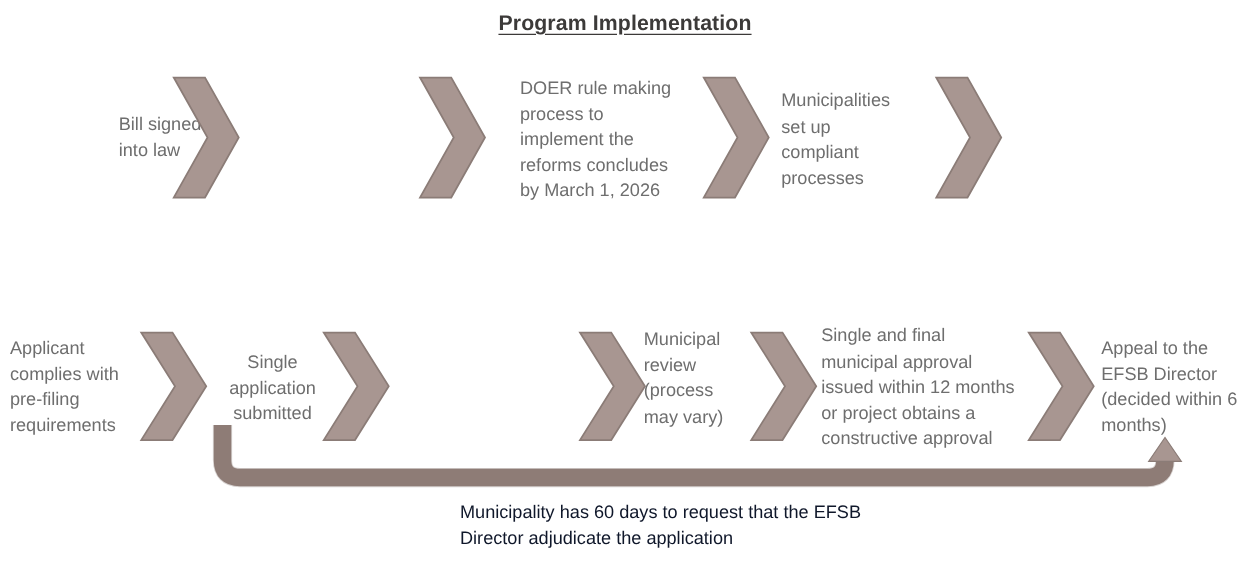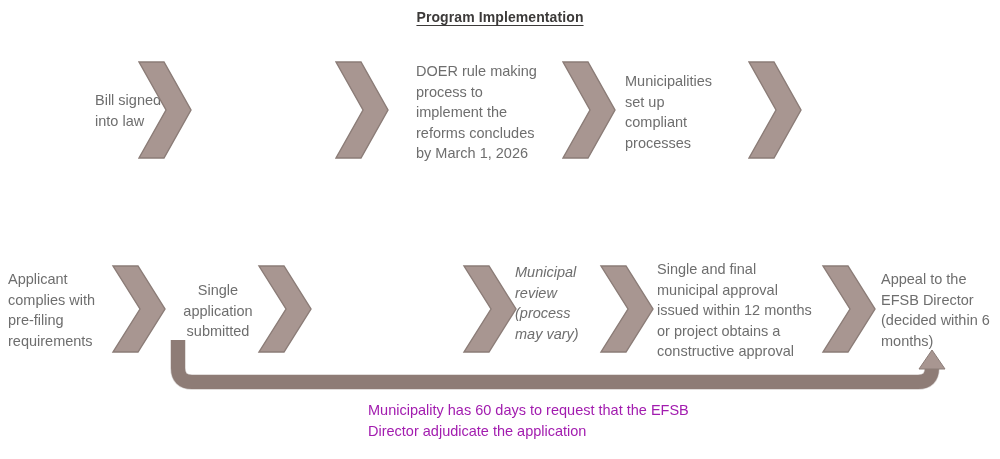--- a/index.html
+++ b/index.html
@@ -17,21 +17,21 @@
   }
   .canvas {
     position: absolute;
     left: 0; top: 0;
     width: 1000px;
     height: 459px;
   }
   .section-title {
     position: absolute;
     font-weight: bold;
-    font-size: 14px;
+    font-size: 17px;
     color: #3c3a39;
     text-decoration: underline;
     text-underline-offset: 3px;
     white-space: nowrap;
     letter-spacing: 0.1px;
   }
   #title-program {
     left: 0; right: 0;
     top: 9px;
     text-align: center;
@@ -48,21 +48,21 @@
     color: #6e6e6e;
     white-space: pre-line;
   }
   .chevron {
     position: absolute;
   }
   .loop-label {
     position: absolute;
     font-size: 14.5px;
     line-height: 20.5px;
-    color: #a21caf;
+    color: #0f172a;
     white-space: pre-line;
     left: 368px;
     top: 400px;
   }
   svg { display: block; overflow: visible; }
 </style>
 </head>
 <body>
 
 <div class="canvas">
@@ -117,21 +117,21 @@
 
   <svg class="chevron" style="left:258px; top:265px;" width="54" height="88" viewBox="0 0 54 88">
     <polygon points="1,1 26,1 53,44 26,87 1,87 28,44" fill="#a89691" stroke="#8b7c77" stroke-width="1.4" stroke-linejoin="miter"></polygon>
   </svg>
 
 
   <svg class="chevron" style="left:463px; top:265px;" width="54" height="88" viewBox="0 0 54 88">
     <polygon points="1,1 26,1 53,44 26,87 1,87 28,44" fill="#a89691" stroke="#8b7c77" stroke-width="1.4" stroke-linejoin="miter"></polygon>
   </svg>
 
-  <div class="step-text" style="left:515px; top:262px; width:100px;font-style:italic;">Municipal
+  <div class="step-text" style="left:515px; top:262px; width:100px;">Municipal
 review
 (process
 may vary)</div>
 
   <svg class="chevron" style="left:600px; top:265px;" width="54" height="88" viewBox="0 0 54 88">
     <polygon points="1,1 26,1 53,44 26,87 1,87 28,44" fill="#a89691" stroke="#8b7c77" stroke-width="1.4" stroke-linejoin="miter"></polygon>
   </svg>
 
   <div class="step-text" style="left:657px; top:259px; width:180px;">Single and final
 municipal approval

